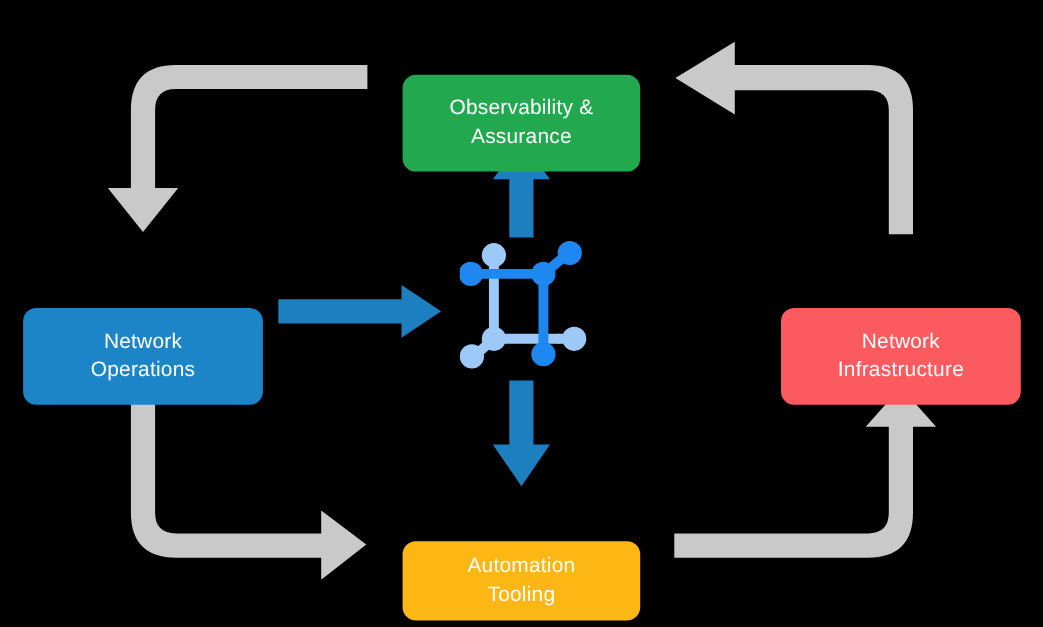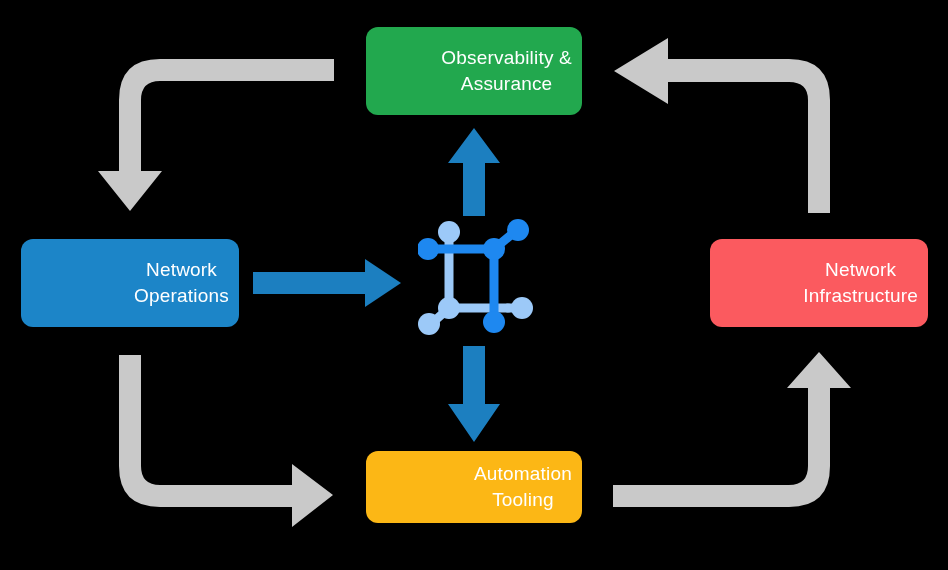--- a/index.html
+++ b/index.html
@@ -15,30 +15,31 @@
     width: 948px;
     height: 570px;
     background: #000000;
     overflow: hidden;
   }
   .node-box {
     position: absolute;
     border-radius: 12px;
     display: flex;
     align-items: center;
-    justify-content: flex-end;
+    justify-content: center;
     text-align: center;
     color: #ffffff;
     font-size: 19px;
     line-height: 1.35;
     letter-spacing: 0.2px;
     font-weight: 400;
     box-sizing: border-box;
     padding: 4px 10px;
     white-space: pre-line;
+    margin-top: 41px;
   }
   #box-observability {
     left: 366px;
     top: 27px;
     width: 216px;
     height: 88px;
     background: #22A84E;
   }
   #box-operations {
     left: 21px;

